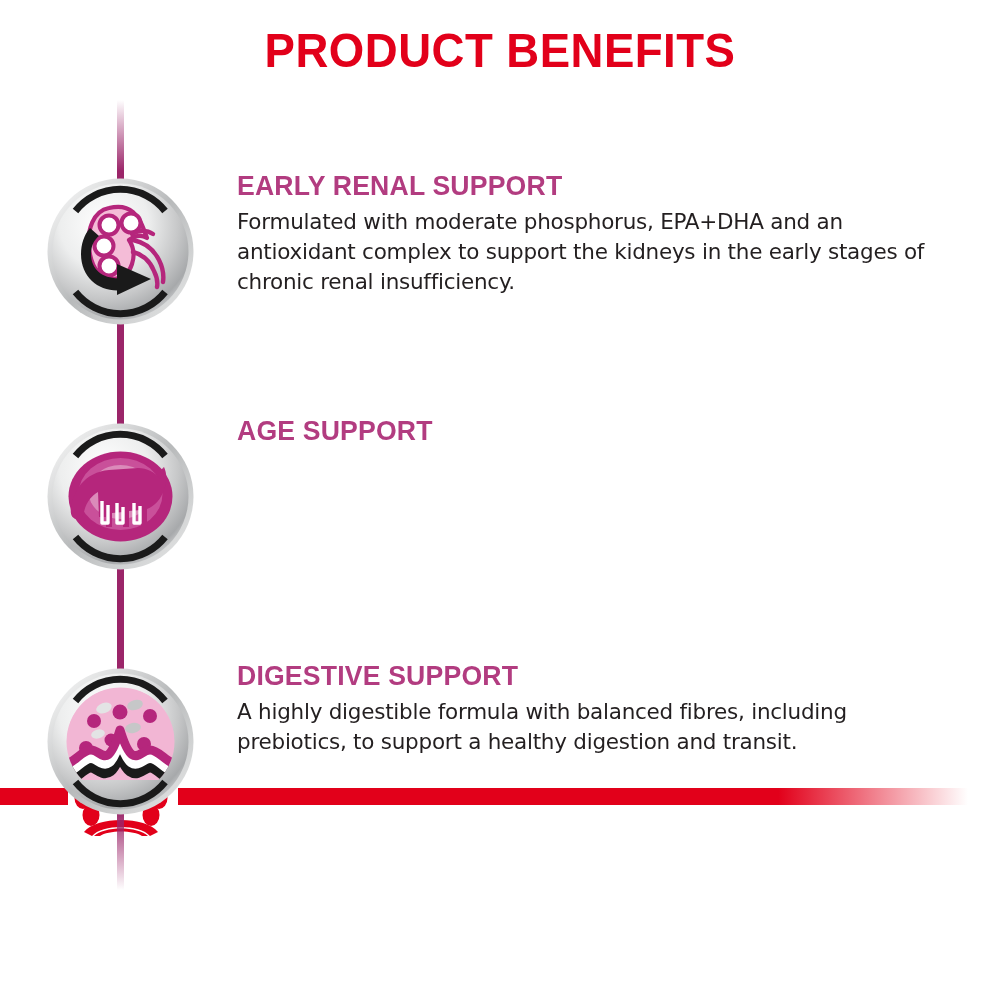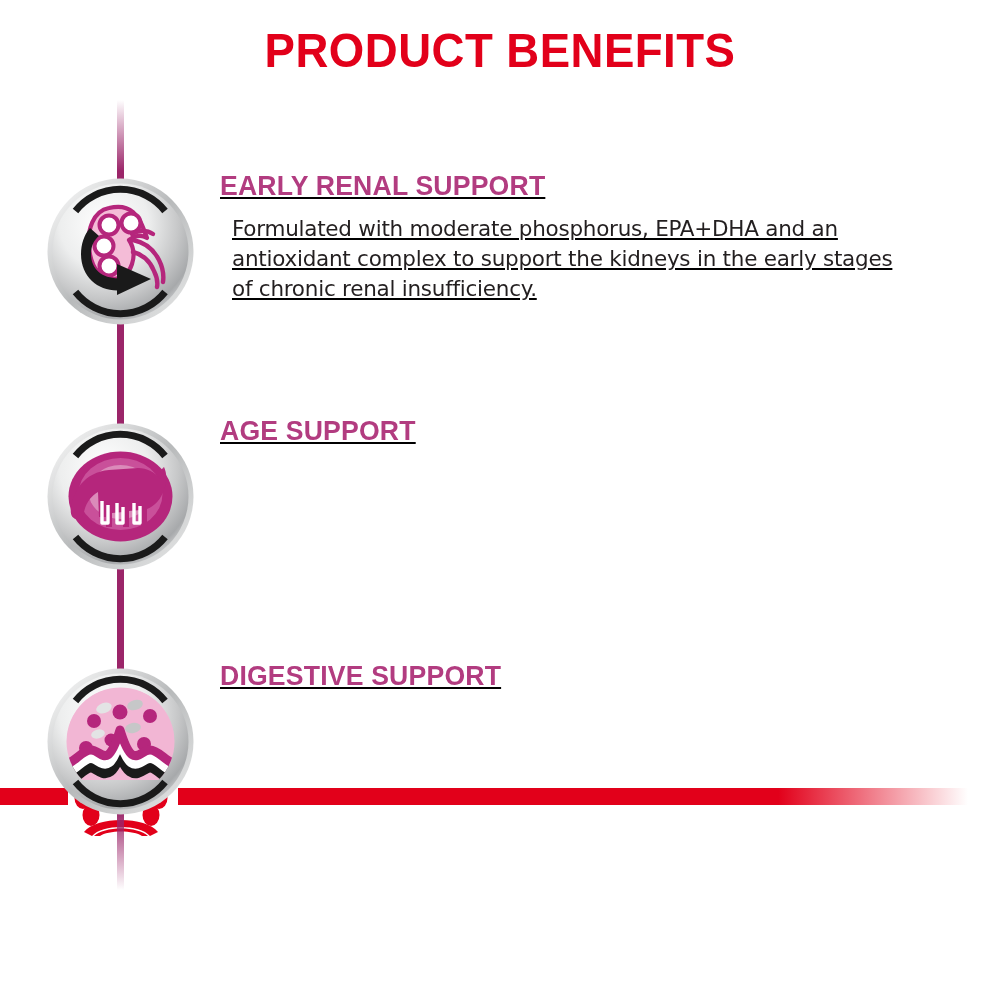--- a/index.html
+++ b/index.html
@@ -69,43 +69,42 @@
     left: 47px;
     top: 8px;
     width: 147px;
     height: 147px;
     z-index: 3;
   }
   .icon-wrap svg { display: block; }
 
   .benefit-text {
     position: absolute;
-    left: 220px;
+    left: 237px;
     top: 0;
     width: 700px;
-    text-decoration: underline;
   }
   .benefit-heading {
     font-family: "Liberation Sans", sans-serif;
     font-weight: bold;
     font-size: 28px;
     line-height: 32px;
     letter-spacing: 0.2px;
     color: #B23C80;
     transform: scaleX(0.95);
     transform-origin: left center;
     margin: 0 0 5px 0;
     white-space: nowrap;
   }
   .benefit-body {
     font-family: "DejaVu Sans", sans-serif;
     font-size: 21.5px;
     line-height: 30px;
     color: #231F20;
-    margin: 12px;
+    margin: 0;
     letter-spacing: -0.25px;
     max-width: 690px;
   }
 
   
   .footer {
     position: absolute;
     left: 0;
     bottom: 0;
     width: 1000px;
@@ -310,20 +309,21 @@
         </g>
 
         <g fill="none" stroke="#1A1A1A" stroke-width="7" stroke-linecap="butt">
           <path d="M 28.5 33 A 57 57 0 0 1 118 33"></path>
           <path d="M 28.5 114 A 57 57 0 0 0 118 114"></path>
         </g>
       </svg>
     </div>
     <div class="benefit-text">
       <div class="benefit-heading">DIGESTIVE SUPPORT</div>
+      <p class="benefit-body">A highly digestible formula with balanced fibres, including prebiotics, to support a healthy digestion and transit.</p>
     </div>
   </div>
 
   <div class="footer">
     <div class="footer-rule-left"></div>
     <div class="footer-rule-right"></div>
     <div class="crown-logo">
       <svg width="112" height="76" viewBox="0 0 112 76" xmlns="http://www.w3.org/2000/svg">
         <g fill="#E2001A">
 

